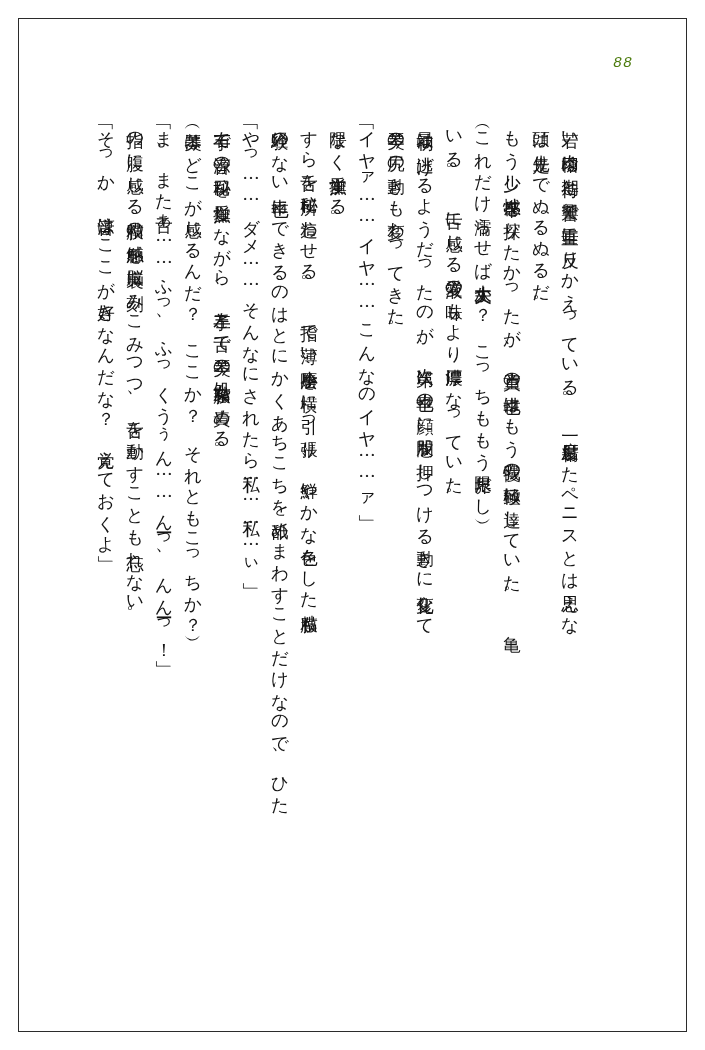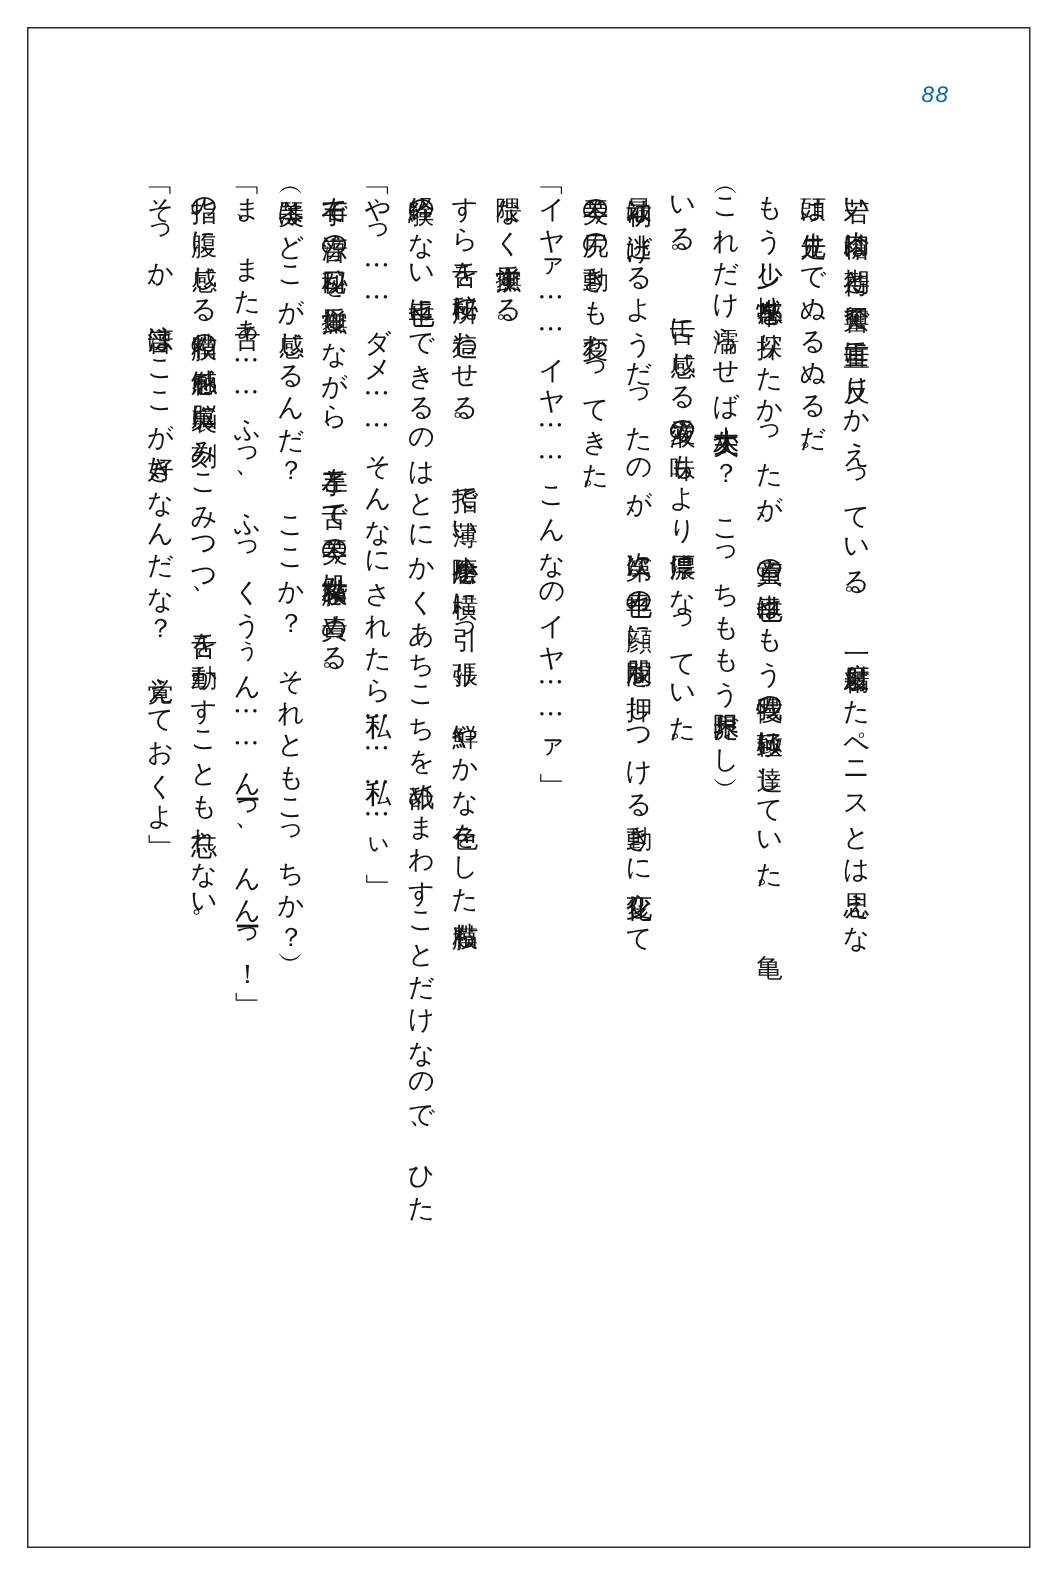--- a/index.html
+++ b/index.html
@@ -25,23 +25,23 @@
     height: 1014px;
     border: 1px solid #2b2b2b;
     box-sizing: border-box;
   }
   #page-number {
     position: absolute;
     right: 72px;
     top: 55px;
     font-size: 15px;
     font-style: italic;
-    font-family: Liberation Sans, sans-serif;
+    font-family: Liberation Mono, monospace;
     letter-spacing: 1px;
-    color: #0369a1;
+    color: #4d7c0f;
   }
   
   #text-block {
     position: absolute;
     right: 60px;
     top: 118px;
     width: 560px;
     height: 840px;
     display: flex;
     flex-direction: row;

